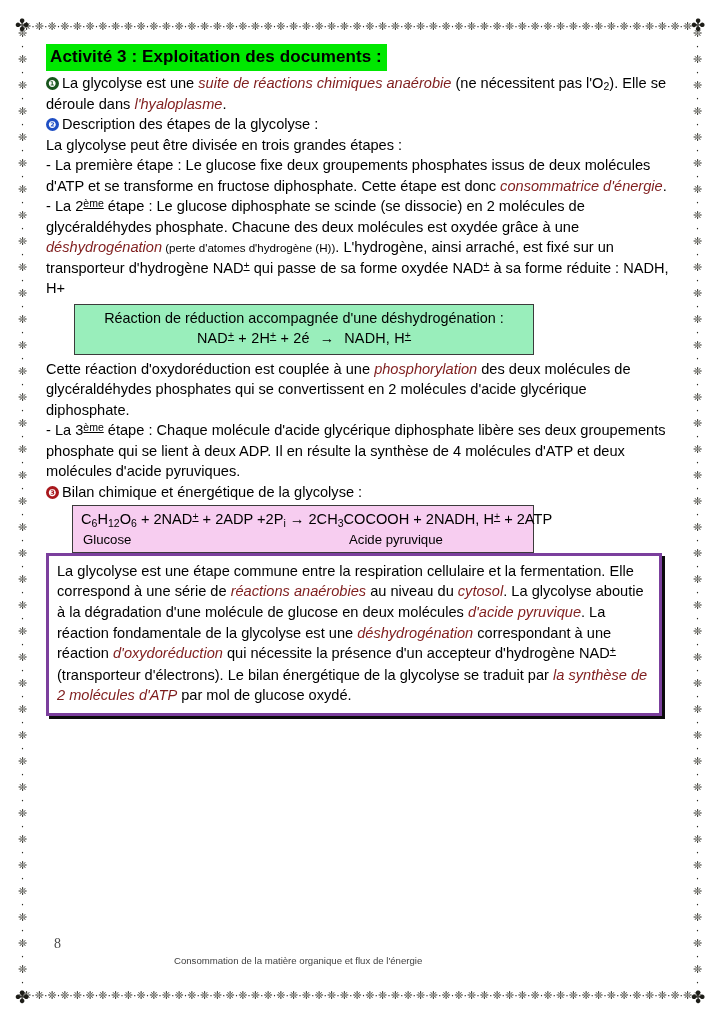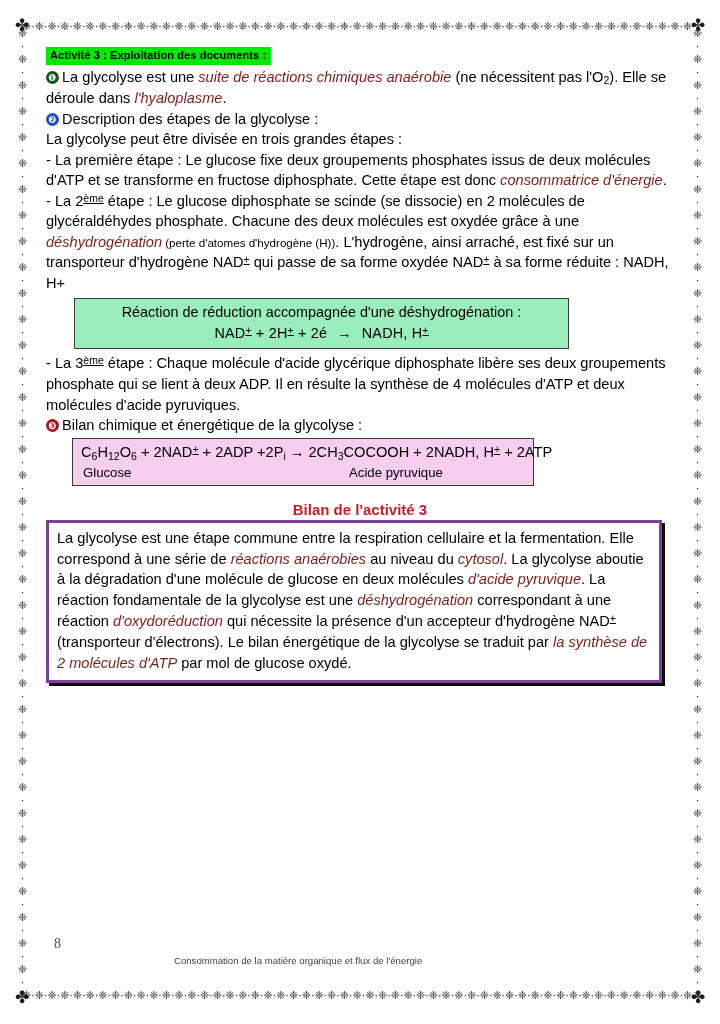--- a/index.html
+++ b/index.html
@@ -84,21 +84,21 @@
 
   .t-red    { color: #7f1d1d; font-style: italic; }
   .small-paren { font-size: 11.6px; }
 
   
   .activity-title {
     display: inline-block;
     background: #00e800;
     color: #000000;
     font-weight: bold;
-    font-size: 11px;
+    font-size: 17px;
     padding: 1px 5px 2px 4px;
     letter-spacing: 0.1px;
     margin-bottom: 2px;
   }
 
   
   .bullet {
     display: inline-block;
     width: 13px;
     height: 13px;
@@ -114,21 +114,21 @@
   }
   .bullet-1 { background: #18551c; }
   .bullet-2 { background: #1f4fc4; }
   .bullet-3 { background: #a8171c; }
 
   .para { margin-top: 0px; }
 
   
   .green-box {
     margin: 5px 0 4px 28px;
-    width: 495px;
+    width: 460px;
     background: #99eebb;
     border: 1px solid #3b3b3b;
     box-sizing: border-box;
     padding: 3px 6px 5px 6px;
     text-align: center;
     font-size: 14.4px;
     line-height: 1.42;
   }
   .green-box .line2 { letter-spacing: 0.2px; }
 
@@ -237,38 +237,38 @@
     
     <p class="para"><span>- La 2</span><sup>ème</sup><span> étape : Le glucose diphosphate se scinde (se dissocie) en 2 molécules de glycéraldéhydes phosphate. Chacune des deux molécules est oxydée grâce à une </span><span class="t-red">déshydrogénation</span><span class="small-paren"> (perte d'atomes d'hydrogène (H))</span><span>. L'hydrogène, ainsi arraché, est fixé sur un transporteur d'hydrogène NAD</span><sup>+</sup><span> qui passe de sa forme oxydée NAD</span><sup>+</sup><span> à sa forme réduite : NADH, H+</span></p>
 
     
     <div class="green-box">
       <div>Réaction de réduction accompagnée d'une déshydrogénation :</div>
       <div class="line2"><span>NAD</span><sup>+</sup><span>  + 2H</span><sup>+</sup><span> + 2é</span><span style="padding:0 10px">→</span><span>NADH, H</span><sup>+</sup></div>
     </div>
 
     
+    <p class="para"><span>Cette réaction d'oxydoréduction est couplée à une </span><span class="t-red">phosphorylation</span><span> des deux molécules de glycéraldéhydes phosphates qui se convertissent en 2 molécules d'acide glycérique diphosphate.</span></p>
 
     
     <p class="para"><span>- La 3</span><sup>ème</sup><span> étape : Chaque molécule d'acide glycérique diphosphate libère ses deux groupements phosphate qui se lient à deux ADP. Il en résulte la synthèse de 4 molécules d'ATP et deux molécules d'acide pyruviques.</span></p>
 
     
     <p class="para"><span class="bullet bullet-3">❸</span><span>Bilan chimique et énergétique de la glycolyse :</span></p>
 
     
     <div class="pink-box">
       <div class="eq"><span>C</span><sub>6</sub><span>H</span><sub>12</sub><span>O</span><sub>6</sub><span> + 2NAD</span><sup>+</sup><span> + 2ADP +2P</span><sub>i</sub><span>  →  </span><span>2CH</span><sub>3</sub><span>COCOOH + 2NADH, H</span><sup>+</sup><span> + 2ATP</span></div>
       <div class="labels">
         <span class="lab-glucose">Glucose</span>
         <span class="lab-pyruvique">Acide pyruvique</span>
       </div>
     </div>
 
     
-    <div class="bilan-title">Bilan de l'activité 3</div>
 
     
     <div class="purple-box"><span>La glycolyse est une étape commune entre la respiration cellulaire et la fermentation. Elle correspond à une série de </span><span class="t-red">réactions anaérobies</span><span> au niveau du </span><span class="t-red">cytosol</span><span>. La glycolyse aboutie à la dégradation d'une molécule de glucose en deux molécules </span><span class="t-red">d'acide pyruvique</span><span>. La réaction fondamentale de la glycolyse est une </span><span class="t-red">déshydrogénation</span><span> correspondant à une réaction </span><span class="t-red">d'oxydoréduction</span><span> qui nécessite la présence d'un accepteur d'hydrogène NAD</span><sup>+</sup><span> (transporteur d'électrons). Le bilan énergétique de la glycolyse se traduit par </span><span class="t-red">la synthèse de 2 molécules d'ATP</span><span> par mol de glucose oxydé.</span></div>
 
   </div>
 
   <div class="footer">
     <div class="pagenum">8</div>
     <div class="ftext">Consommation de la matière organique et flux de l'énergie</div>
   </div>

